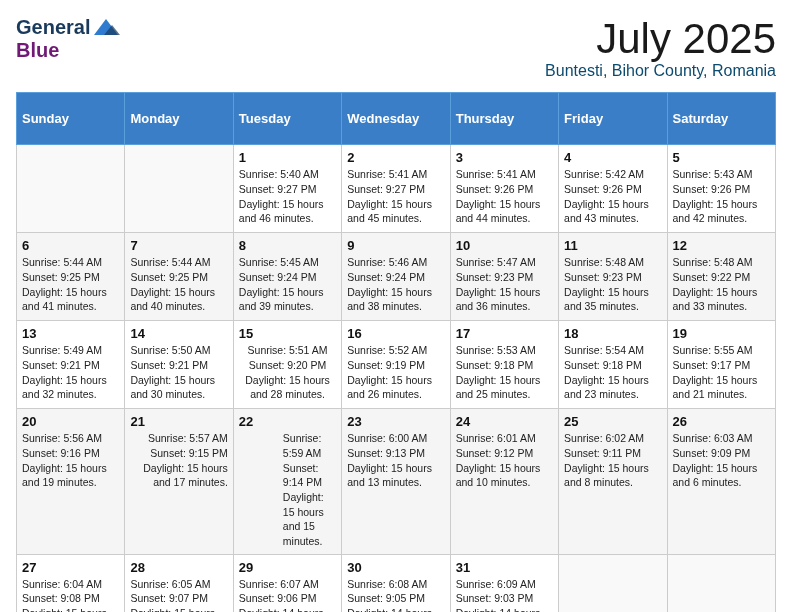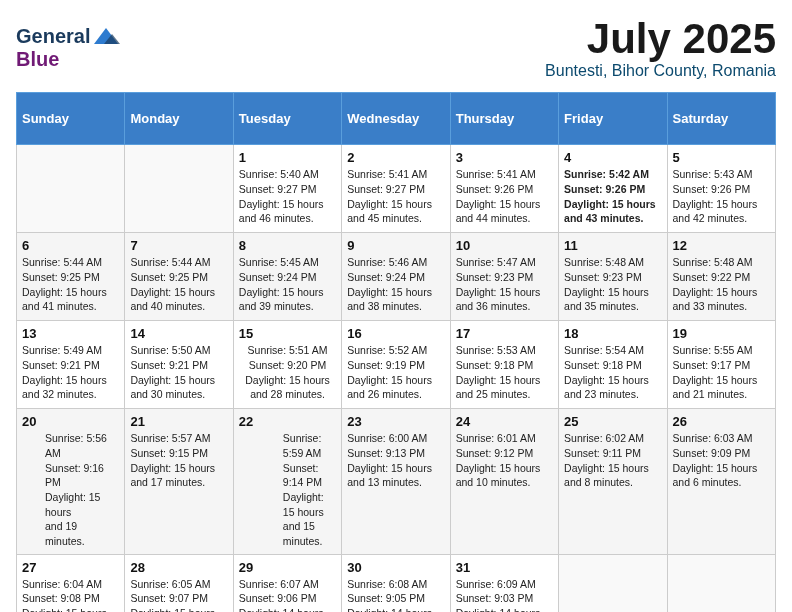--- a/index.html
+++ b/index.html
@@ -5,21 +5,21 @@
     * { box-sizing: border-box; margin: 0; padding: 0; }
     body {
       font-family: Arial, sans-serif;
       background: #fff;
       width: 792px;
       min-height: 612px;
       padding: 16px;
     }
     .header {
       display: flex;
-      align-items: center;
+      align-items: flex-start;
       justify-content: space-between;
       margin-bottom: 12px;
     }
     .logo {
       display: flex;
       flex-direction: column;
       align-items: flex-start;
     }
     .logo-text {
       display: flex;
@@ -38,21 +38,21 @@
     .logo-icon {
       width: 28px;
       height: 22px;
       margin-left: 2px;
     }
     .title-block {
       text-align: right;
     }
     .month-title {
       font-size: 42px;
-      font-weight: bold;
+      font-weight: normal;
       color: #1a1a1a;
       line-height: 1.1;
     }
     .location-title {
       font-size: 16px;
       color: #0c4a6e;
       font-weight: normal;
     }
     table {
       width: 100%;
@@ -150,21 +150,21 @@
         </td>
         <td>
           <span class="day-num">3</span>
           <div class="day-info" style="white-space: pre-line;">Sunrise: 5:41 AM
 Sunset: 9:26 PM
 Daylight: 15 hours
 and 44 minutes.</div>
         </td>
         <td>
           <span class="day-num">4</span>
-          <div class="day-info" style="white-space: pre-line; font-weight: bold;">Sunrise: 5:42 AM
+          <div class="day-info" style="white-space: pre-line;">Sunrise: 5:42 AM
 Sunset: 9:26 PM
 Daylight: 15 hours
 and 43 minutes.</div>
         </td>
         <td>
           <span class="day-num">5</span>
           <div class="day-info" style="white-space: pre-line;">Sunrise: 5:43 AM
 Sunset: 9:26 PM
 Daylight: 15 hours
 and 42 minutes.</div>
@@ -268,28 +268,28 @@
           <span class="day-num">19</span>
           <div class="day-info" style="white-space: pre-line;">Sunrise: 5:55 AM
 Sunset: 9:17 PM
 Daylight: 15 hours
 and 21 minutes.</div>
         </td>
       </tr>
       <tr>
         <td>
           <span class="day-num">20</span>
-          <div class="day-info" style="white-space: pre-line; margin-left: 23px;">Sunrise: 5:56 AM
+          <div class="day-info" style="white-space: pre-line;">Sunrise: 5:56 AM
 Sunset: 9:16 PM
 Daylight: 15 hours
 and 19 minutes.</div>
         </td>
         <td>
           <span class="day-num">21</span>
-          <div class="day-info" style="white-space: pre-line;">Sunrise: 5:57 AM
+          <div class="day-info" style="white-space: pre-line; text-align: right;">Sunrise: 5:57 AM
 Sunset: 9:15 PM
 Daylight: 15 hours
 and 17 minutes.</div>
         </td>
         <td>
           <span class="day-num">22</span>
           <div class="day-info" style="white-space: pre-line; margin-left: 44px;">Sunrise: 5:59 AM
 Sunset: 9:14 PM
 Daylight: 15 hours
 and 15 minutes.</div>

